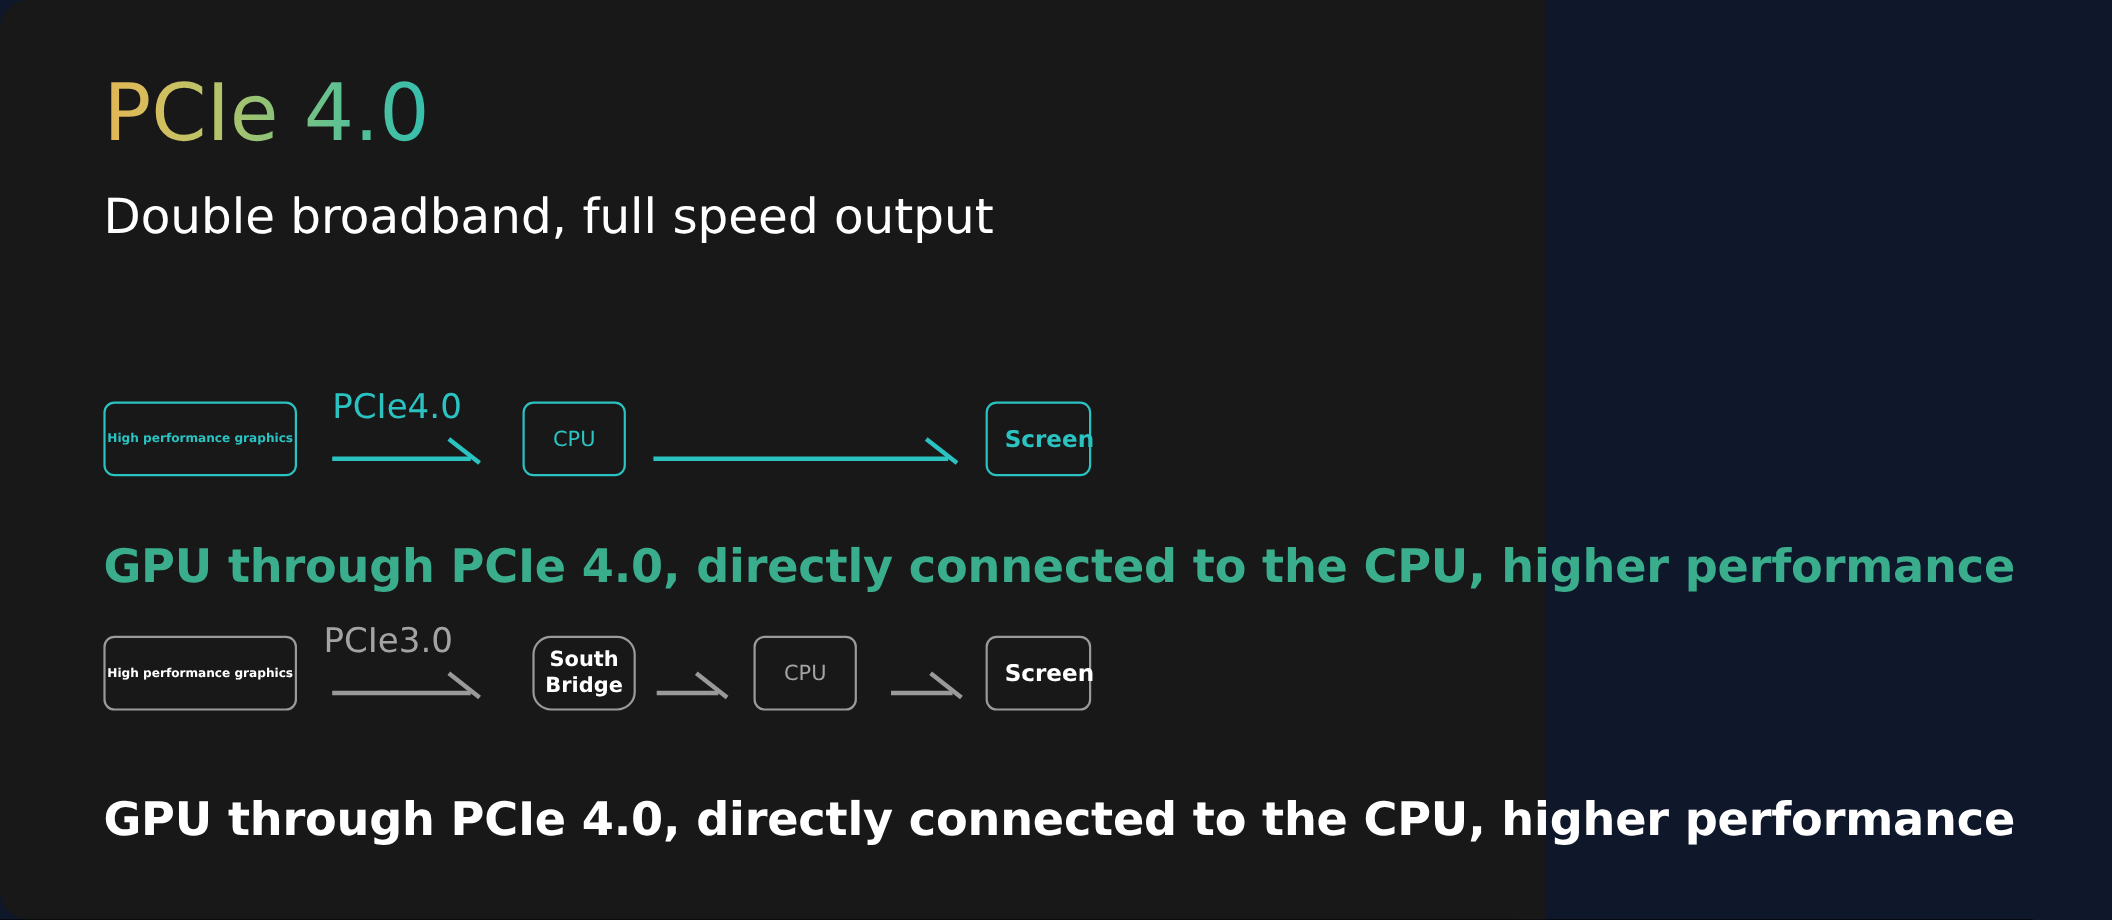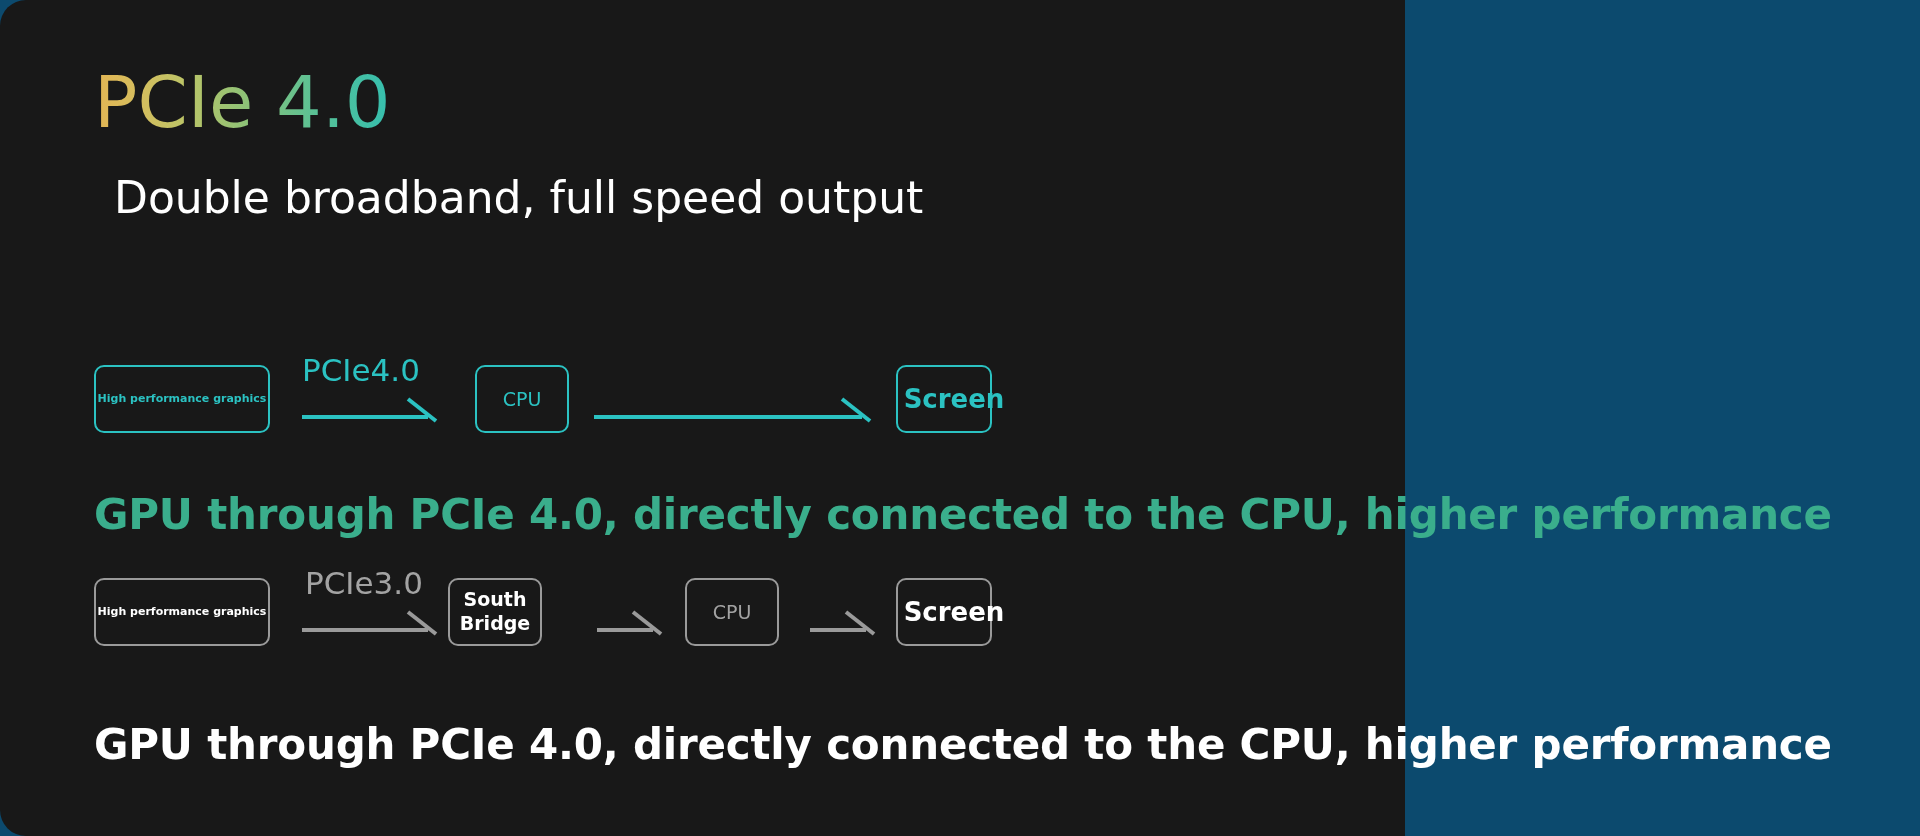--- a/index.html
+++ b/index.html
@@ -2,21 +2,21 @@
 <html><head>
 <meta charset="utf-8">
 <style>
   * { margin:0; padding:0; box-sizing:border-box; }
   html, body {
     width:1920px; height:836px;
     background:#000000;
     font-family:"DejaVu Sans", sans-serif;
     overflow:hidden;
   }
-  #root { position:relative; width:1920px; height:836px; background:#0c4a6e;text-decoration:underline; }
+  #root { position:relative; width:1920px; height:836px; background:#0f172a;text-decoration:underline; }
 
   
   .panel {
     position:absolute;
     left:0; top:0;
     width:1405px; height:836px;
     background:#181818;
     border-radius:26px 0 0 26px;
   }
   .panel::after{
@@ -39,21 +39,20 @@
     -webkit-text-fill-color:transparent;
     white-space:nowrap;
   }
   .subtitle {
     position:absolute; left:94px; top:175px;
     font-size:44px; line-height:1.05;
     font-weight:500;
     color:#ffffff;
     white-space:nowrap;
     font-family:"DejaVu Sans", sans-serif;
-    margin-left:20px;
   }
 
   
   .row { position:absolute; left:0; height:70px; }
   .row-1 { top:365px; }
   .row-2 { top:578px; }
 
   .node {
     position:absolute;
     border-radius:10px;
@@ -62,21 +61,21 @@
     display:flex; align-items:center; justify-content:center;
     text-align:center;
     font-family:"DejaVu Sans", sans-serif;
   }
   .node.teal  { border-color:#2BC2C2; color:#2BC2C2; }
   .node.gray  { border-color:#9a9a9a; }
 
   .n-gpu   { width:176px; height:68px; font-size:11px; font-weight:700; line-height:1.35; }
   .n-cpu   { width:94px;  height:68px; font-size:19px; font-weight:400; }
   .n-sb    { width:94px;  height:68px; font-size:19px; font-weight:700; line-height:1.25; }
-  .n-scr   { width:96px;  height:68px; font-size:26px; font-weight:700;padding-left:20px; }
+  .n-scr   { width:96px;  height:68px; font-size:21px; font-weight:700;padding-left:20px; }
 
   .label-link {
     position:absolute;
     font-size:31px;
     font-weight:400;
     white-space:nowrap;
     font-family:"DejaVu Sans", sans-serif;
   }
 
   .arrow-svg { position:absolute; overflow:visible; }
@@ -137,28 +136,28 @@
   </div>
 
   <div class="caption cap-1">GPU through PCIe 4.0, directly connected to the CPU, higher performance</div>
 
   <div class="row row-2">
 
     <div class="node gray n-gpu txt-white" style="left:94px; top:0;">
       <span>High performance graphics</span>
     </div>
 
-    <div class="label-link txt-gray" style="left:305px; top:-13px;">PCIe3.0</div>
+    <div class="label-link txt-gray" style="left:294px; top:-13px;">PCIe3.0</div>
 
     <svg class="arrow-svg" style="left:300px; top:28px;" width="148" height="34">
       <line x1="2" y1="24" x2="128" y2="24" stroke="#9a9a9a" stroke-width="4"></line>
       <line x1="108" y1="6" x2="136" y2="28" stroke="#9a9a9a" stroke-width="4"></line>
     </svg>
 
-    <div class="node gray n-sb txt-white" style="left:448px; top:0;">
+    <div class="node gray n-sb txt-white" style="left:484px; top:0;border-radius:17px;">
       <span>South Bridge</span>
     </div>
 
     <svg class="arrow-svg" style="left:595px; top:28px;" width="80" height="34">
       <line x1="2" y1="24" x2="58" y2="24" stroke="#9a9a9a" stroke-width="4"></line>
       <line x1="38" y1="6" x2="66" y2="28" stroke="#9a9a9a" stroke-width="4"></line>
     </svg>
 
     <div class="node gray n-cpu txt-gray" style="left:685px; top:0;">
       <span>CPU</span>

